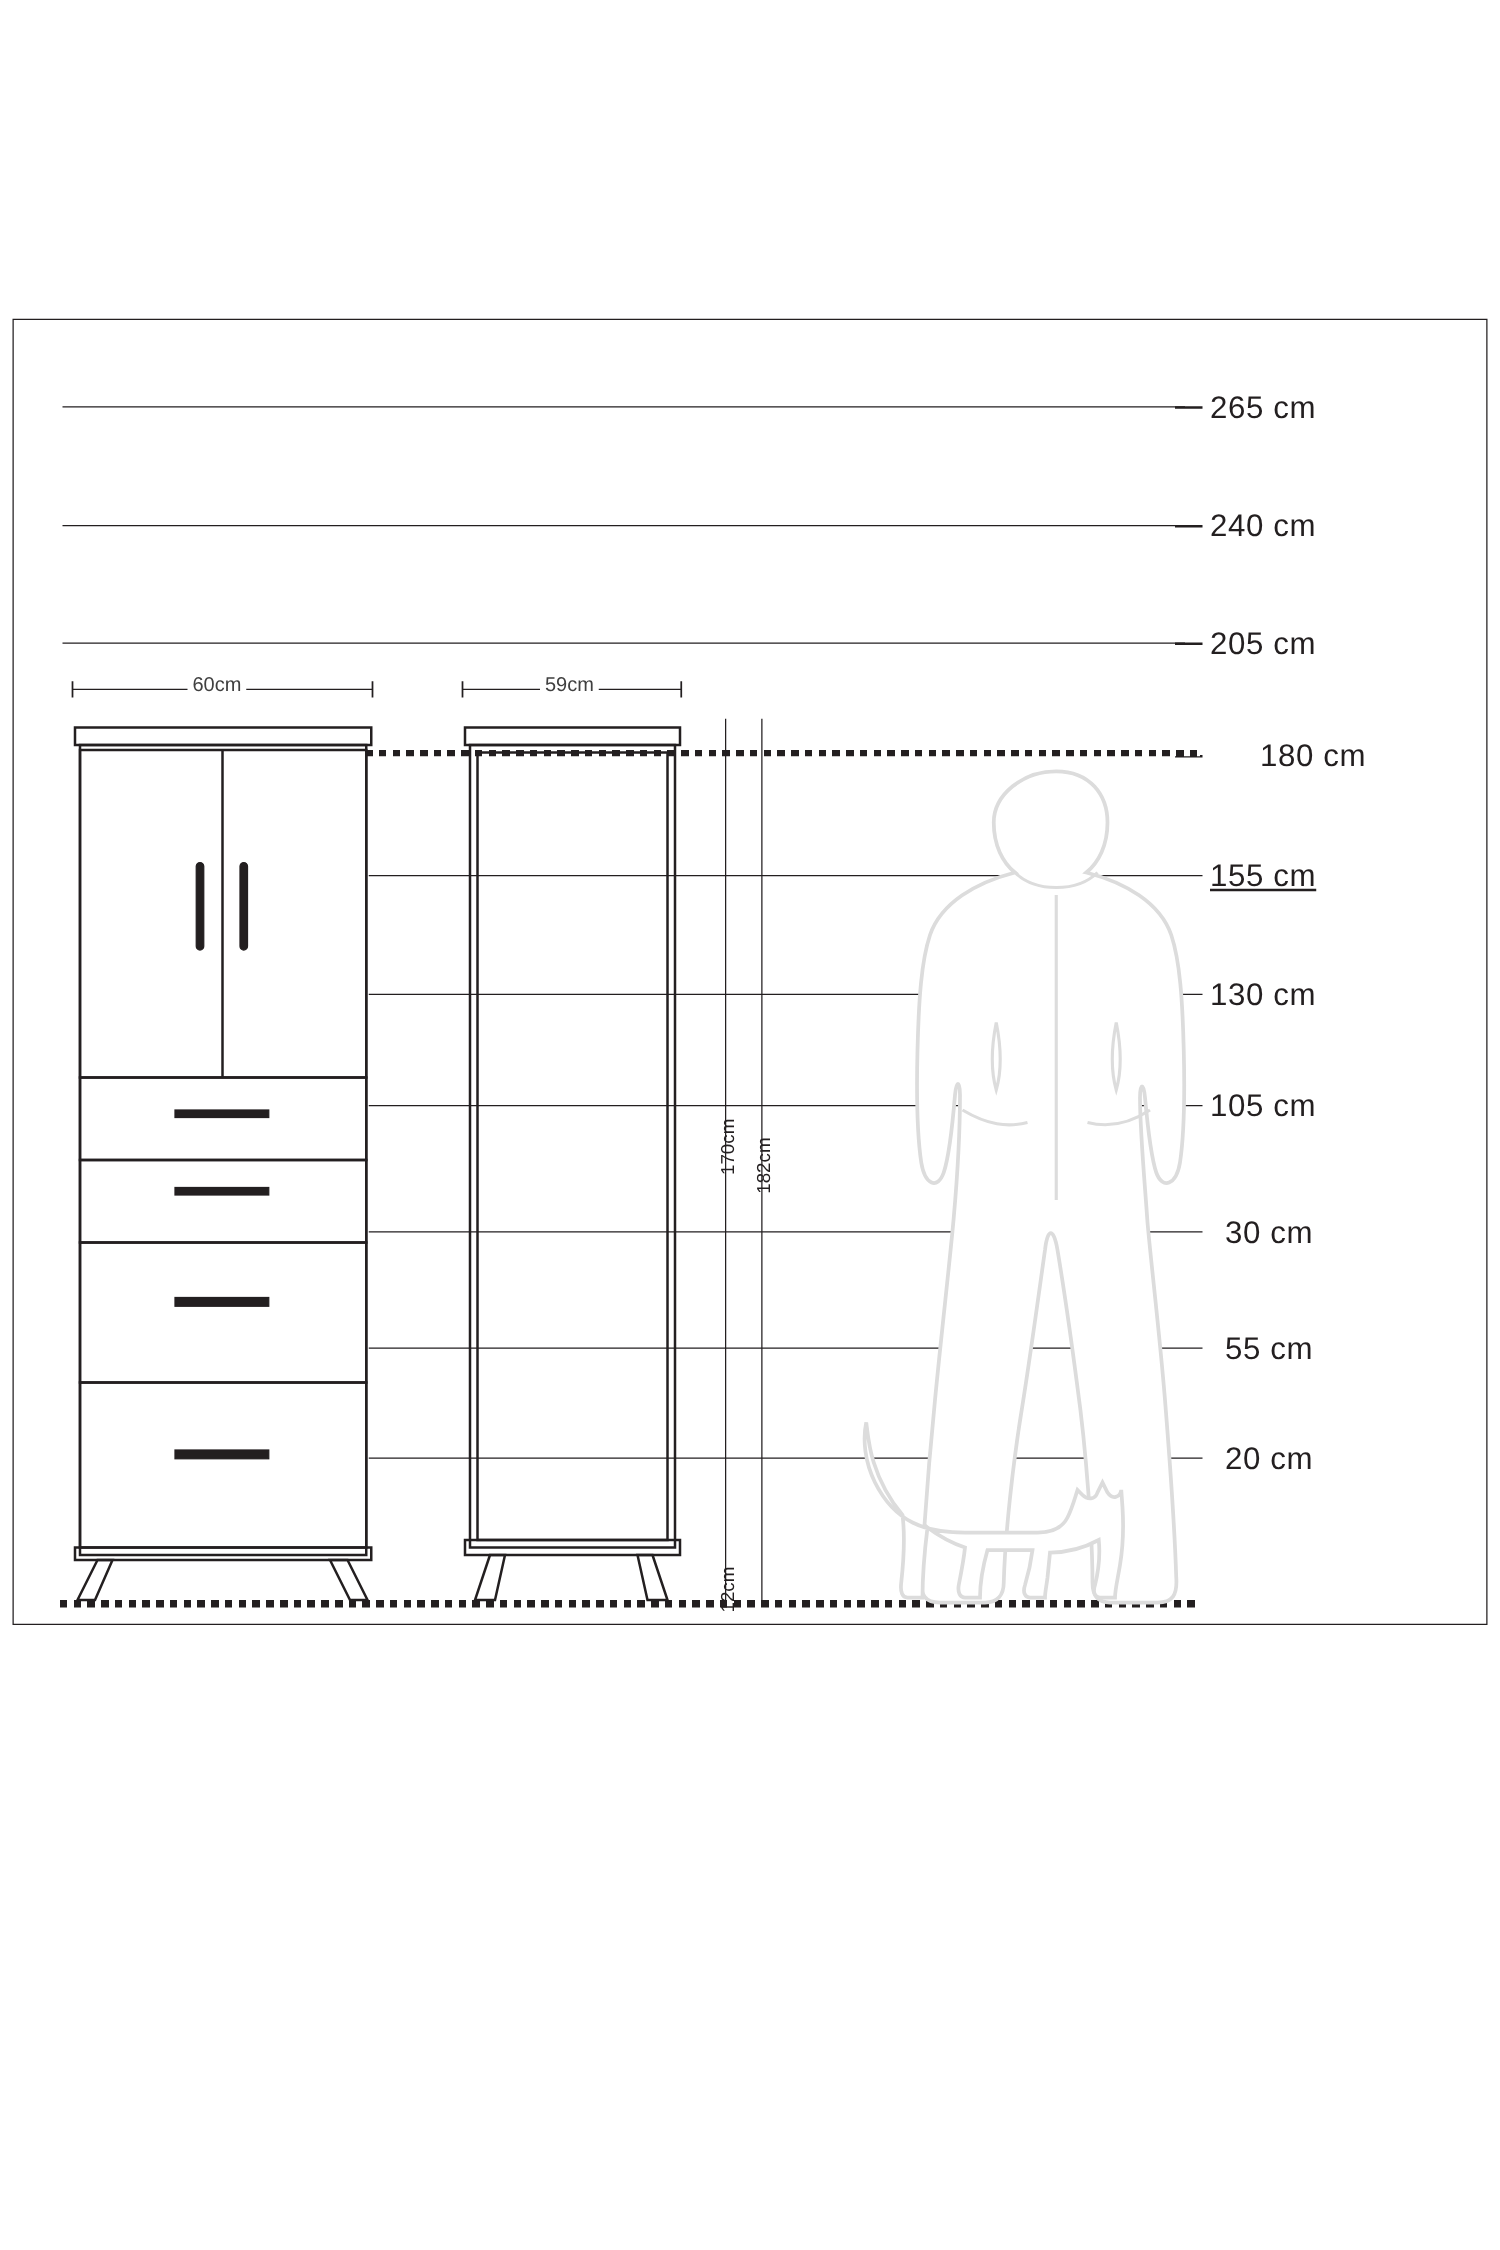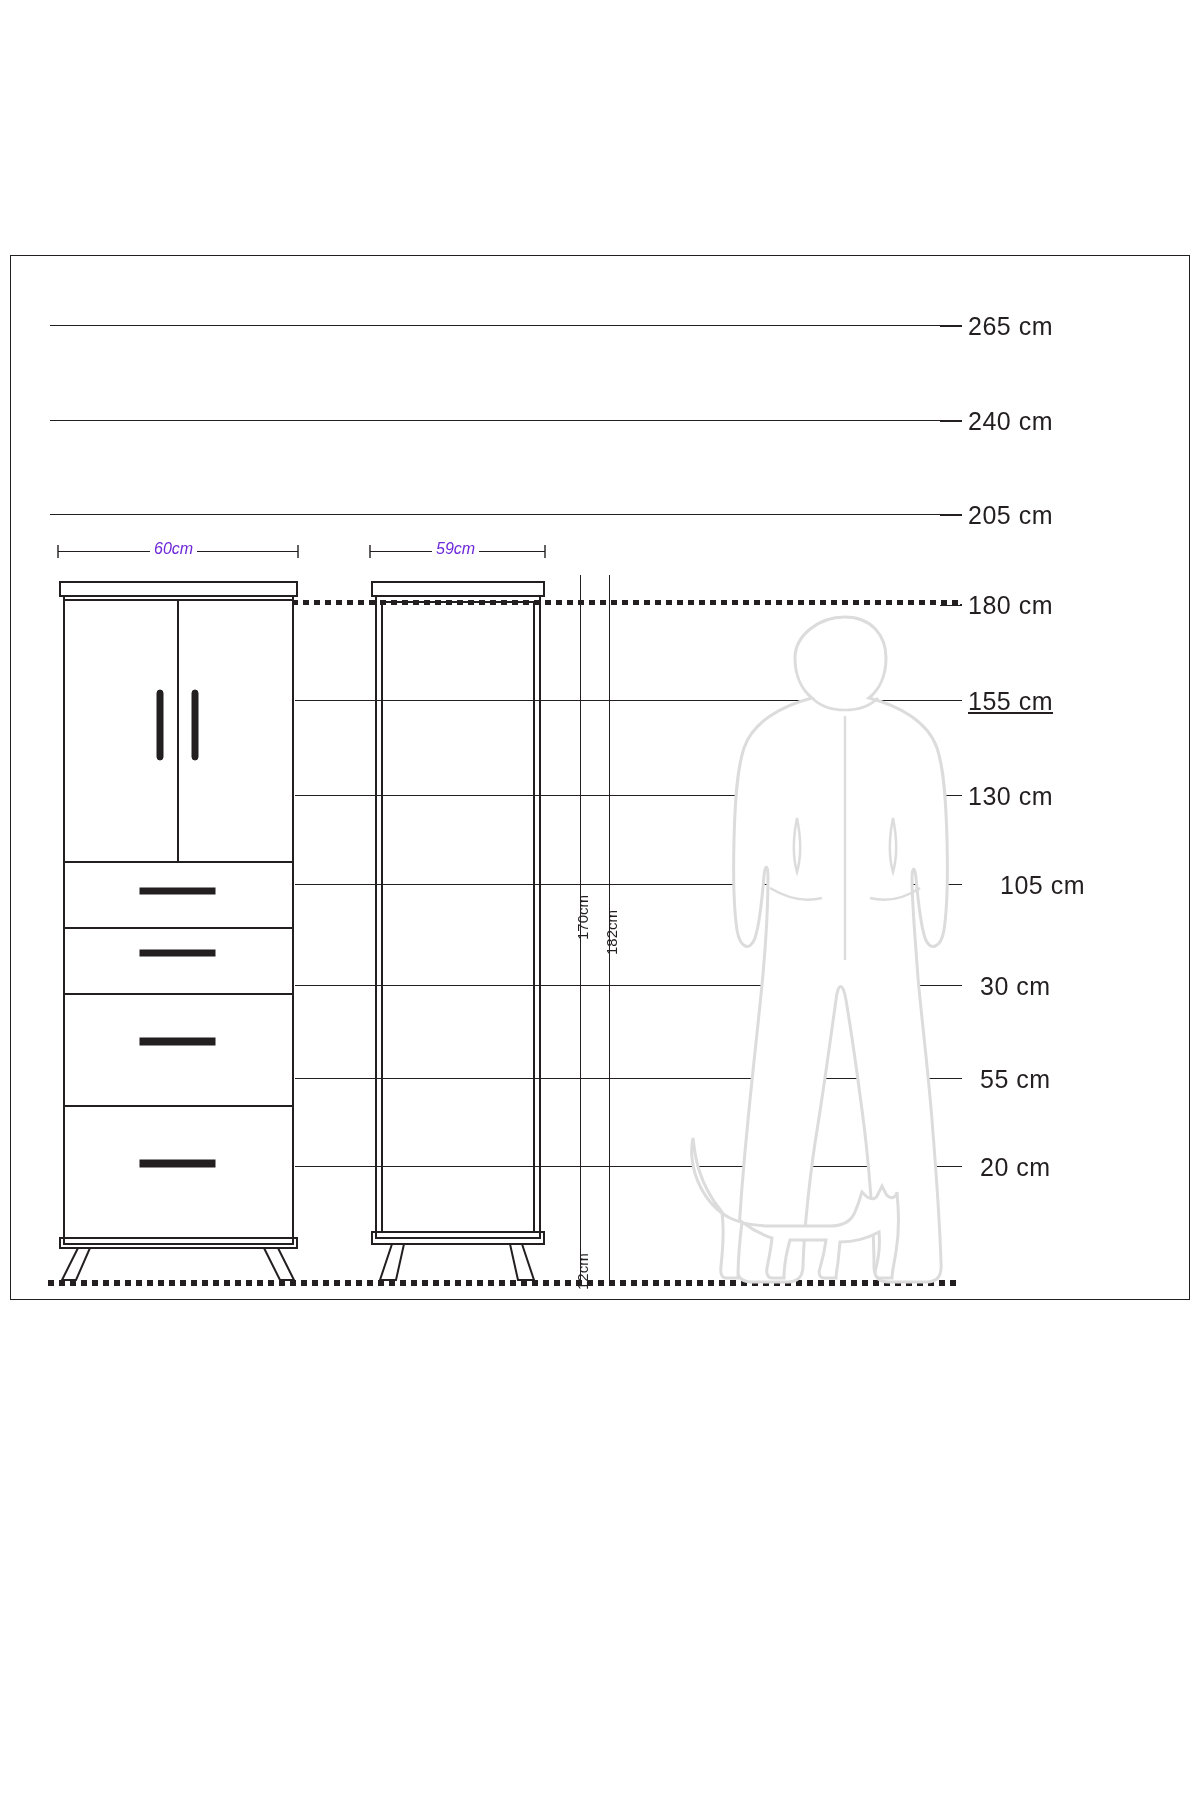--- a/index.html
+++ b/index.html
@@ -47,25 +47,24 @@
     border-top: 1.6px solid #231f20;
   }
   .tick {
     position: absolute;
     height: 0;
     border-top: 2px solid #231f20;
   }
   .dimlabel {
     position: absolute;
     font-size: 16px;
-    color: #6d28d9;
+    color: #404040;
     background: #fff;
     padding: 0 4px;
     white-space: nowrap;
-    font-style: italic;
   }
   .vlabel {
     position: absolute;
     font-size: 15px;
     color: #231f20;
     white-space: nowrap;
     transform-origin: 0 0;
     transform: rotate(-90deg);
   }
   .vline {
@@ -119,24 +118,24 @@
   <div class="hline" style="left:295px; top:985px; width:667px;"></div>
   <div class="hline" style="left:295px; top:1078px; width:667px;"></div>
   <div class="hline" style="left:295px; top:1166px; width:667px;"></div>
 
   <div class="dashed-top" style="left:292px; top:600px; width:668px;"></div>
   <div class="dashed-floor" style="left:48px; top:1280px; width:912px;"></div>
 
   <div class="scale-label" style="left:968px; top:312px;">265 cm</div>
   <div class="scale-label" style="left:968px; top:407px;">240 cm</div>
   <div class="scale-label" style="left:968px; top:501px;text-align:center;">205 cm</div>
-  <div class="scale-label" style="left:968px; top:591px;text-align:center;">180 cm</div>
+  <div class="scale-label" style="left:1008px; top:591px;text-align:center;">180 cm</div>
   <div class="scale-label" style="left:968px; top:687px;text-decoration:underline;">155 cm</div>
   <div class="scale-label" style="left:968px; top:782px;">130 cm</div>
-  <div class="scale-label" style="left:968px; top:871px;margin-left:32px;">105 cm</div>
+  <div class="scale-label" style="left:968px; top:871px;">105 cm</div>
   <div class="scale-label" style="left:980px; top:972px;">30 cm</div>
   <div class="scale-label" style="left:980px; top:1065px;">55 cm</div>
   <div class="scale-label" style="left:980px; top:1153px;">20 cm</div>
 
   <div class="dim-arrow-line" style="left:58px; top:551px; width:240px;"></div>
   <div class="dimlabel" style="left:150px; top:540px;">60cm</div>
   <div class="dim-arrow-line" style="left:370px; top:551px; width:175px;"></div>
   <div class="dimlabel" style="left:432px; top:540px;">59cm</div>
 
   <div class="vline" style="left:580px; top:575px; height:705px;"></div>

